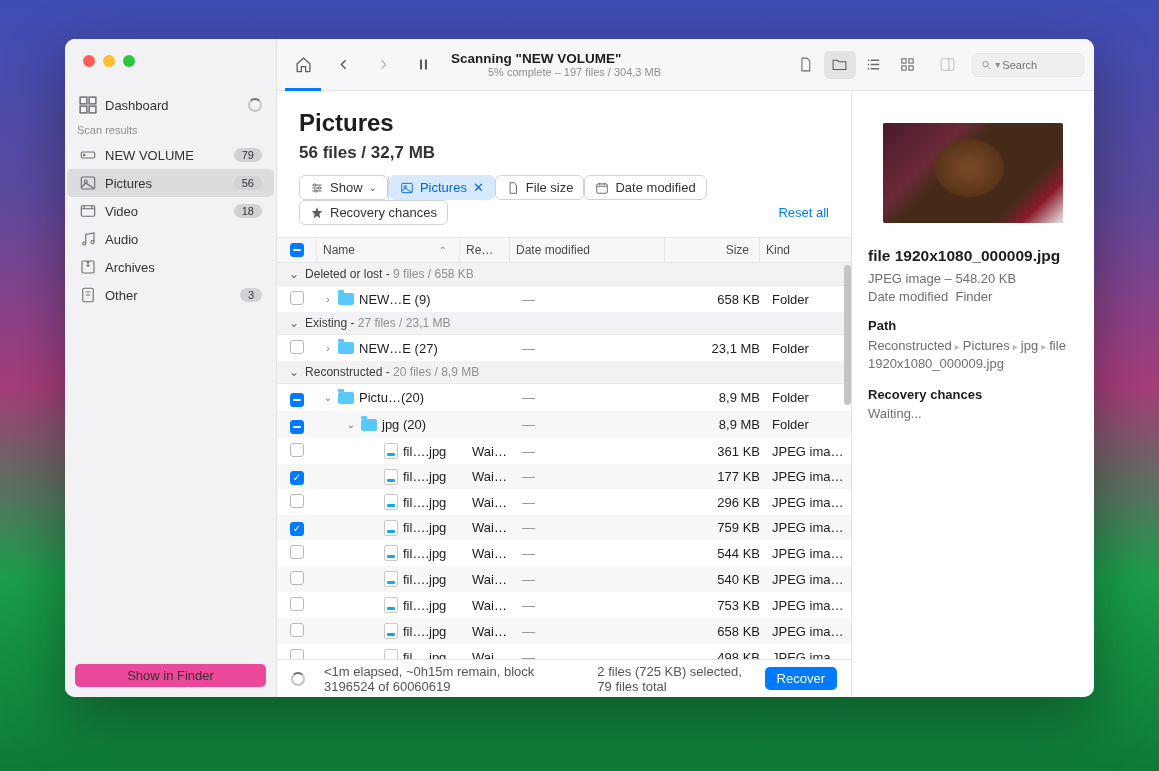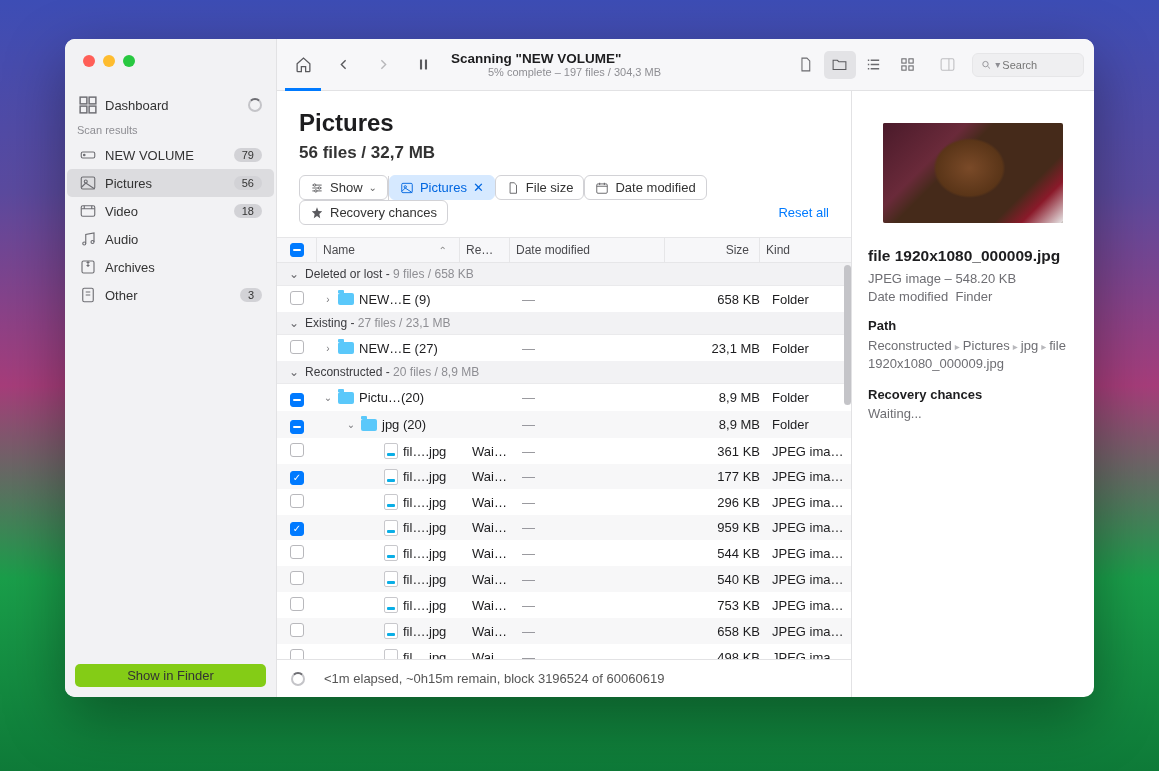--- a/index.html
+++ b/index.html
@@ -25,21 +25,21 @@
 .sb-item {
   display: flex; align-items: center; padding: 5px 12px; margin: 0 2px;
   border-radius: 5px; cursor: default; color: #333;
 }
 .sb-item.active { background: #dcdcdf; }
 .sb-icon { width: 18px; height: 18px; margin-right: 8px; display: flex; align-items: center; justify-content: center; color: #6e6e73; flex-shrink: 0; }
 .sb-label { flex: 1; white-space: nowrap; overflow: hidden; text-overflow: ellipsis; }
 .sb-badge { background: #d2d2d6; color: #333; border-radius: 10px; padding: 1px 8px; font-size: 11px; min-width: 20px; text-align: center; }
 .sb-heading { color: #8e8e93; font-size: 11px; padding: 5px 12px 5px 12px; }
 .sb-footer { margin-top: auto; padding: 10px; }
-.show-finder-btn { width: 100%; background: #84cc16; border: none; border-radius: 5px; padding: 4px; font-size: 13px; color: #333; }
+.show-finder-btn { width: 100%; background: #ec4899; border: none; border-radius: 5px; padding: 4px; font-size: 13px; color: #333; }
 .main { flex: 1; display: flex; flex-direction: column; min-width: 0; }
 .toolbar {
   height: 52px; display: flex; align-items: center; padding: 0 10px; gap: 8px;
   border-bottom: 1px solid #e2e2e4; background: #f7f7f9;
 }
 .tb-btn {
   width: 32px; height: 28px; display: flex; align-items: center; justify-content: center;
   border-radius: 5px; color: #5a5a5e; background: transparent;
 }
 .tb-btn.active { background: #e3e3e6; }
@@ -470,21 +470,21 @@
     <div class="cell col-cb" style="text-align:center;"><span class="cb checked"></span></div>
     <div class="cell col-name">
                   <span class="indent1"></span>
                   <span class="indent1"></span>
                   <span class="chev"></span>
                   <span class="jpg-icon"></span>
                   <span>fil….jpg</span>
                 </div>
     <div class="cell col-rec">Waiti…</div>
     <div class="cell col-date dash">—</div>
-    <div class="cell col-size">959 KB</div>
+    <div class="cell col-size">759 KB</div>
     <div class="cell col-kind">JPEG ima…</div>
               </div>
               <div class="row">
     <div class="cell col-cb" style="text-align:center;"><span class="cb"></span></div>
     <div class="cell col-name">
                   <span class="indent1"></span>
                   <span class="indent1"></span>
                   <span class="chev"></span>
                   <span class="jpg-icon"></span>
                   <span>fil….jpg</span>
@@ -551,20 +551,24 @@
     <div class="cell col-kind">JPEG ima…</div>
               </div>
             </div>
           <div class="scrollbar"></div>
         </div>
 
         <div class="footer">
           <div class="left">
             <span class="spinner"></span>
             <span>&lt;1m elapsed, ~0h15m remain, block 3196524 of 60060619</span>
+          </div>
+          <div class="right">
+            <span>2 files (725 KB) selected, 79 files total</span>
+            <button class="recover-btn">Recover</button>
           </div>
         </div>
       </div>
 
       <div class="preview">
         <div class="preview-img"></div>
         <h3>file 1920x1080_000009.jpg</h3>
         <div class="meta">JPEG image – 548.20 KB</div>
         <div class="meta">
           <span>Date modified</span>&nbsp;

